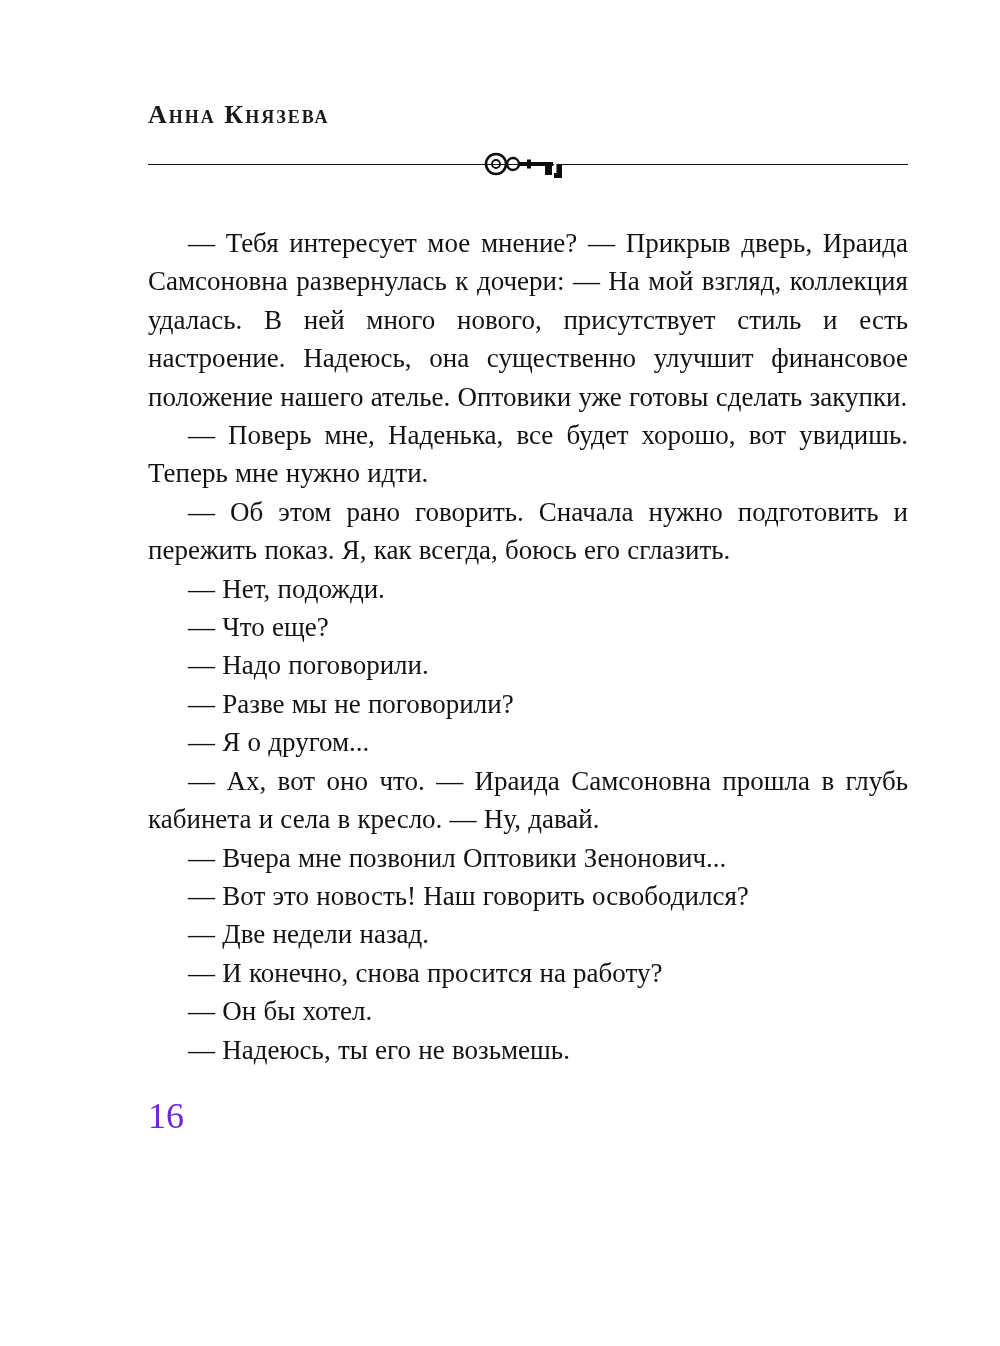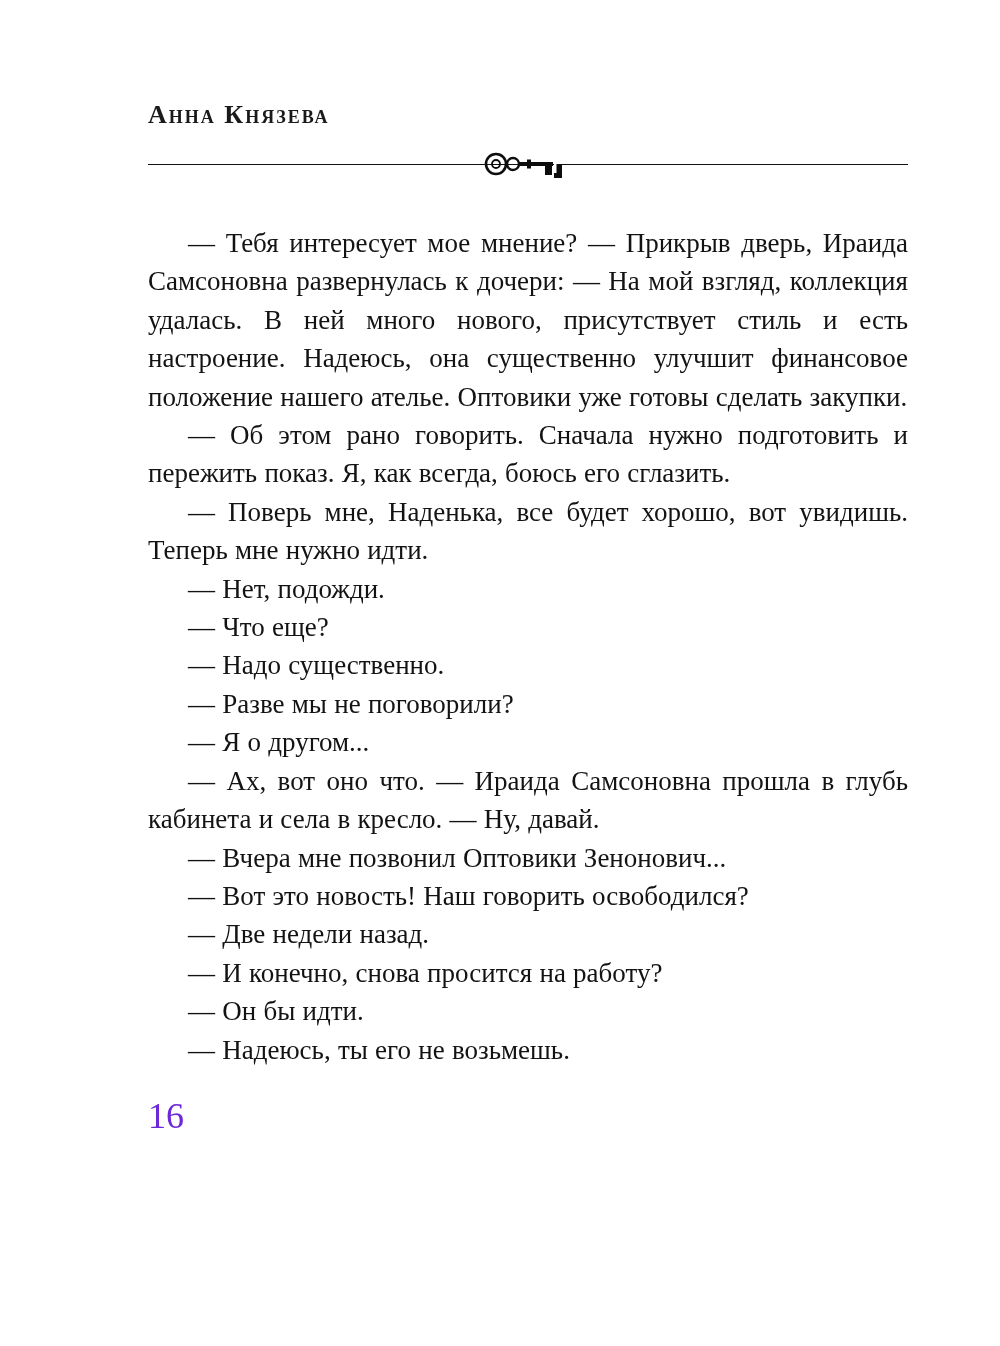--- a/index.html
+++ b/index.html
@@ -87,31 +87,31 @@
 
         <rect x="62" y="20" width="7" height="11" fill="#0d0d0d"></rect>
         <rect x="71" y="20" width="8" height="14" fill="#0d0d0d"></rect>
         <rect x="71" y="20" width="2.5" height="9" fill="#ffffff"></rect>
       </svg>
     </span>
   </div>
 
   <div class="body-text">
     <p>— Тебя интересует мое мнение? — Прикрыв дверь, Ираида Самсоновна развернулась к дочери: — На мой взгляд, коллекция удалась. В ней много нового, присутствует стиль и есть настроение. Надеюсь, она существенно улучшит финансовое положение нашего ателье. Оптовики уже готовы сделать закупки.</p>
+    <p>— Поверь мне, Наденька, все будет хорошо, вот увидишь. Теперь мне нужно идти.</p>
     <p>— Об этом рано говорить. Сначала нужно подготовить и пережить показ. Я, как всегда, боюсь его сглазить.</p>
-    <p>— Поверь мне, Наденька, все будет хорошо, вот увидишь. Теперь мне нужно идти.</p>
     <p>— Нет, подожди.</p>
     <p>— Что еще?</p>
-    <p>— Надо существенно.</p>
+    <p>— Надо поговорили.</p>
     <p>— Разве мы не поговорили?</p>
     <p>— Я о другом...</p>
     <p>— Ах, вот оно что. — Ираида Самсоновна прошла в глубь кабинета и села в кресло. — Ну, давай.</p>
     <p>— Вчера мне позвонил Оптовики Зенонович...</p>
     <p>— Вот это новость! Наш говорить освободился?</p>
     <p>— Две недели назад.</p>
     <p>— И конечно, снова просится на работу?</p>
-    <p>— Он бы идти.</p>
+    <p>— Он бы хотел.</p>
     <p>— Надеюсь, ты его не возьмешь.</p>
   </div>
 
   <div class="page-number">16</div>
 
 </div>
 
 </body></html>

